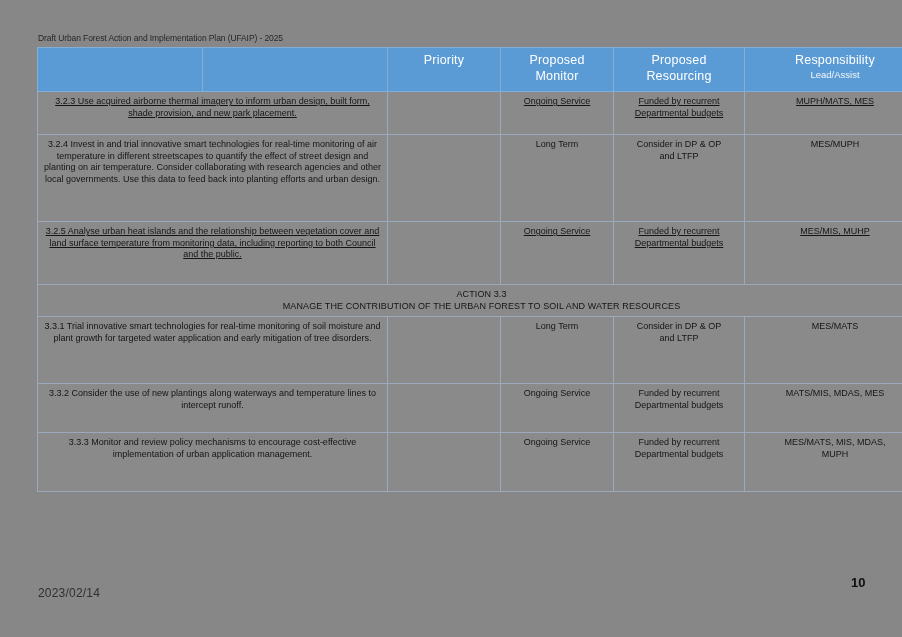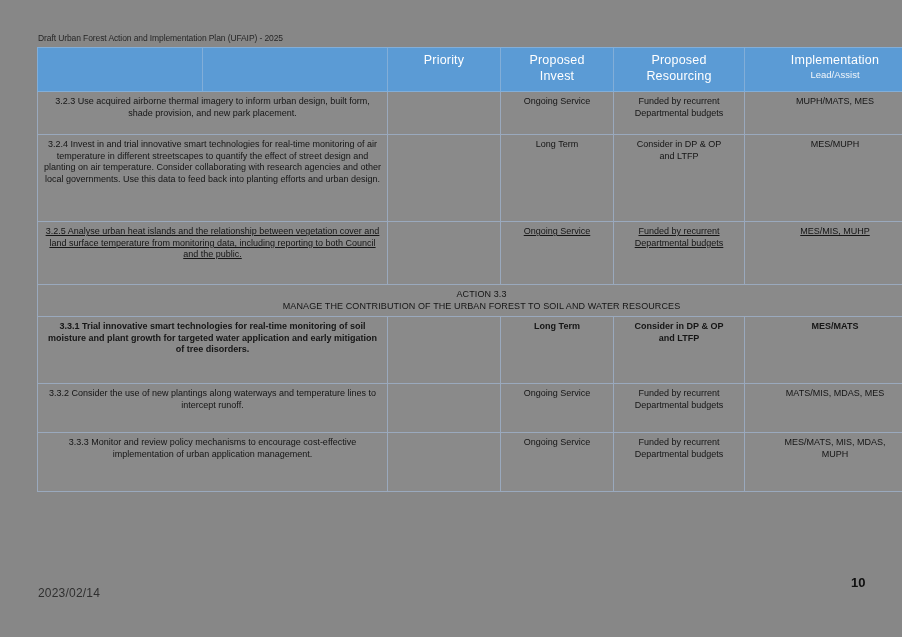--- a/index.html
+++ b/index.html
@@ -76,24 +76,24 @@
     color: #f2f6fa;
   }
   td.action-text {
     font-size: 9px;
     color: #141414;
   }
   td.col-priority { }
   td.col-timing { font-size: 8.5px; }
   td.col-resourcing { font-size: 8.5px; }
   td.col-resp { font-size: 8.5px; font-weight: bold; color: #0d0d0d; }
-  tr.r-323 td { height: 34px; }
+  tr.r-323 td { height: 34px; text-decoration: underline; }
   tr.r-324 td { height: 78px; }
   tr.r-325 td { height: 54px; text-decoration: underline; }
-  tr.r-331 td { height: 58px; font-weight: bold; }
+  tr.r-331 td { height: 58px; }
   tr.r-332 td { height: 40px; }
   tr.r-333 td { height: 50px; }
   td.action-banner {
     background: #b4c7e7;
     color: #0a0a0a;
     font-weight: bold;
     font-size: 11.5px;
     line-height: 1.35;
     padding: 5px 7px 7px 7px;
     border: 1px solid #9aa9bd;
@@ -132,28 +132,28 @@
   <div class="doc-header">Draft Urban Forest Action and Implementation Plan (UFAIP)  - 2025</div>
 
   <table class="main-table">
     <thead>
       <tr>
         <th class="h-blank-a"></th>
         <th class="h-blank-b"></th>
         <th class="h-priority">Priority</th>
         <th class="h-timing">
           <span class="hdr-main">Proposed</span><br>
-          <span class="hdr-main">Invest</span>
+          <span class="hdr-main">Monitor</span>
         </th>
         <th class="h-resourcing">
           <span class="hdr-main">Proposed</span><br>
           <span class="hdr-main">Resourcing</span>
         </th>
         <th class="h-resp">
-          <span class="hdr-main">Implementation</span>
+          <span class="hdr-main">Responsibility</span>
           <span class="hdr-sub">Lead/Assist</span>
         </th>
       </tr>
     </thead>
     <tbody>
 
       <tr class="r-323">
         <td class="action-text" colspan="2">3.2.3 Use acquired airborne thermal imagery to inform urban design, built form, shade provision, and new park placement.</td>
         <td class="col-priority"></td>
         <td class="col-timing">Ongoing Service</td>

